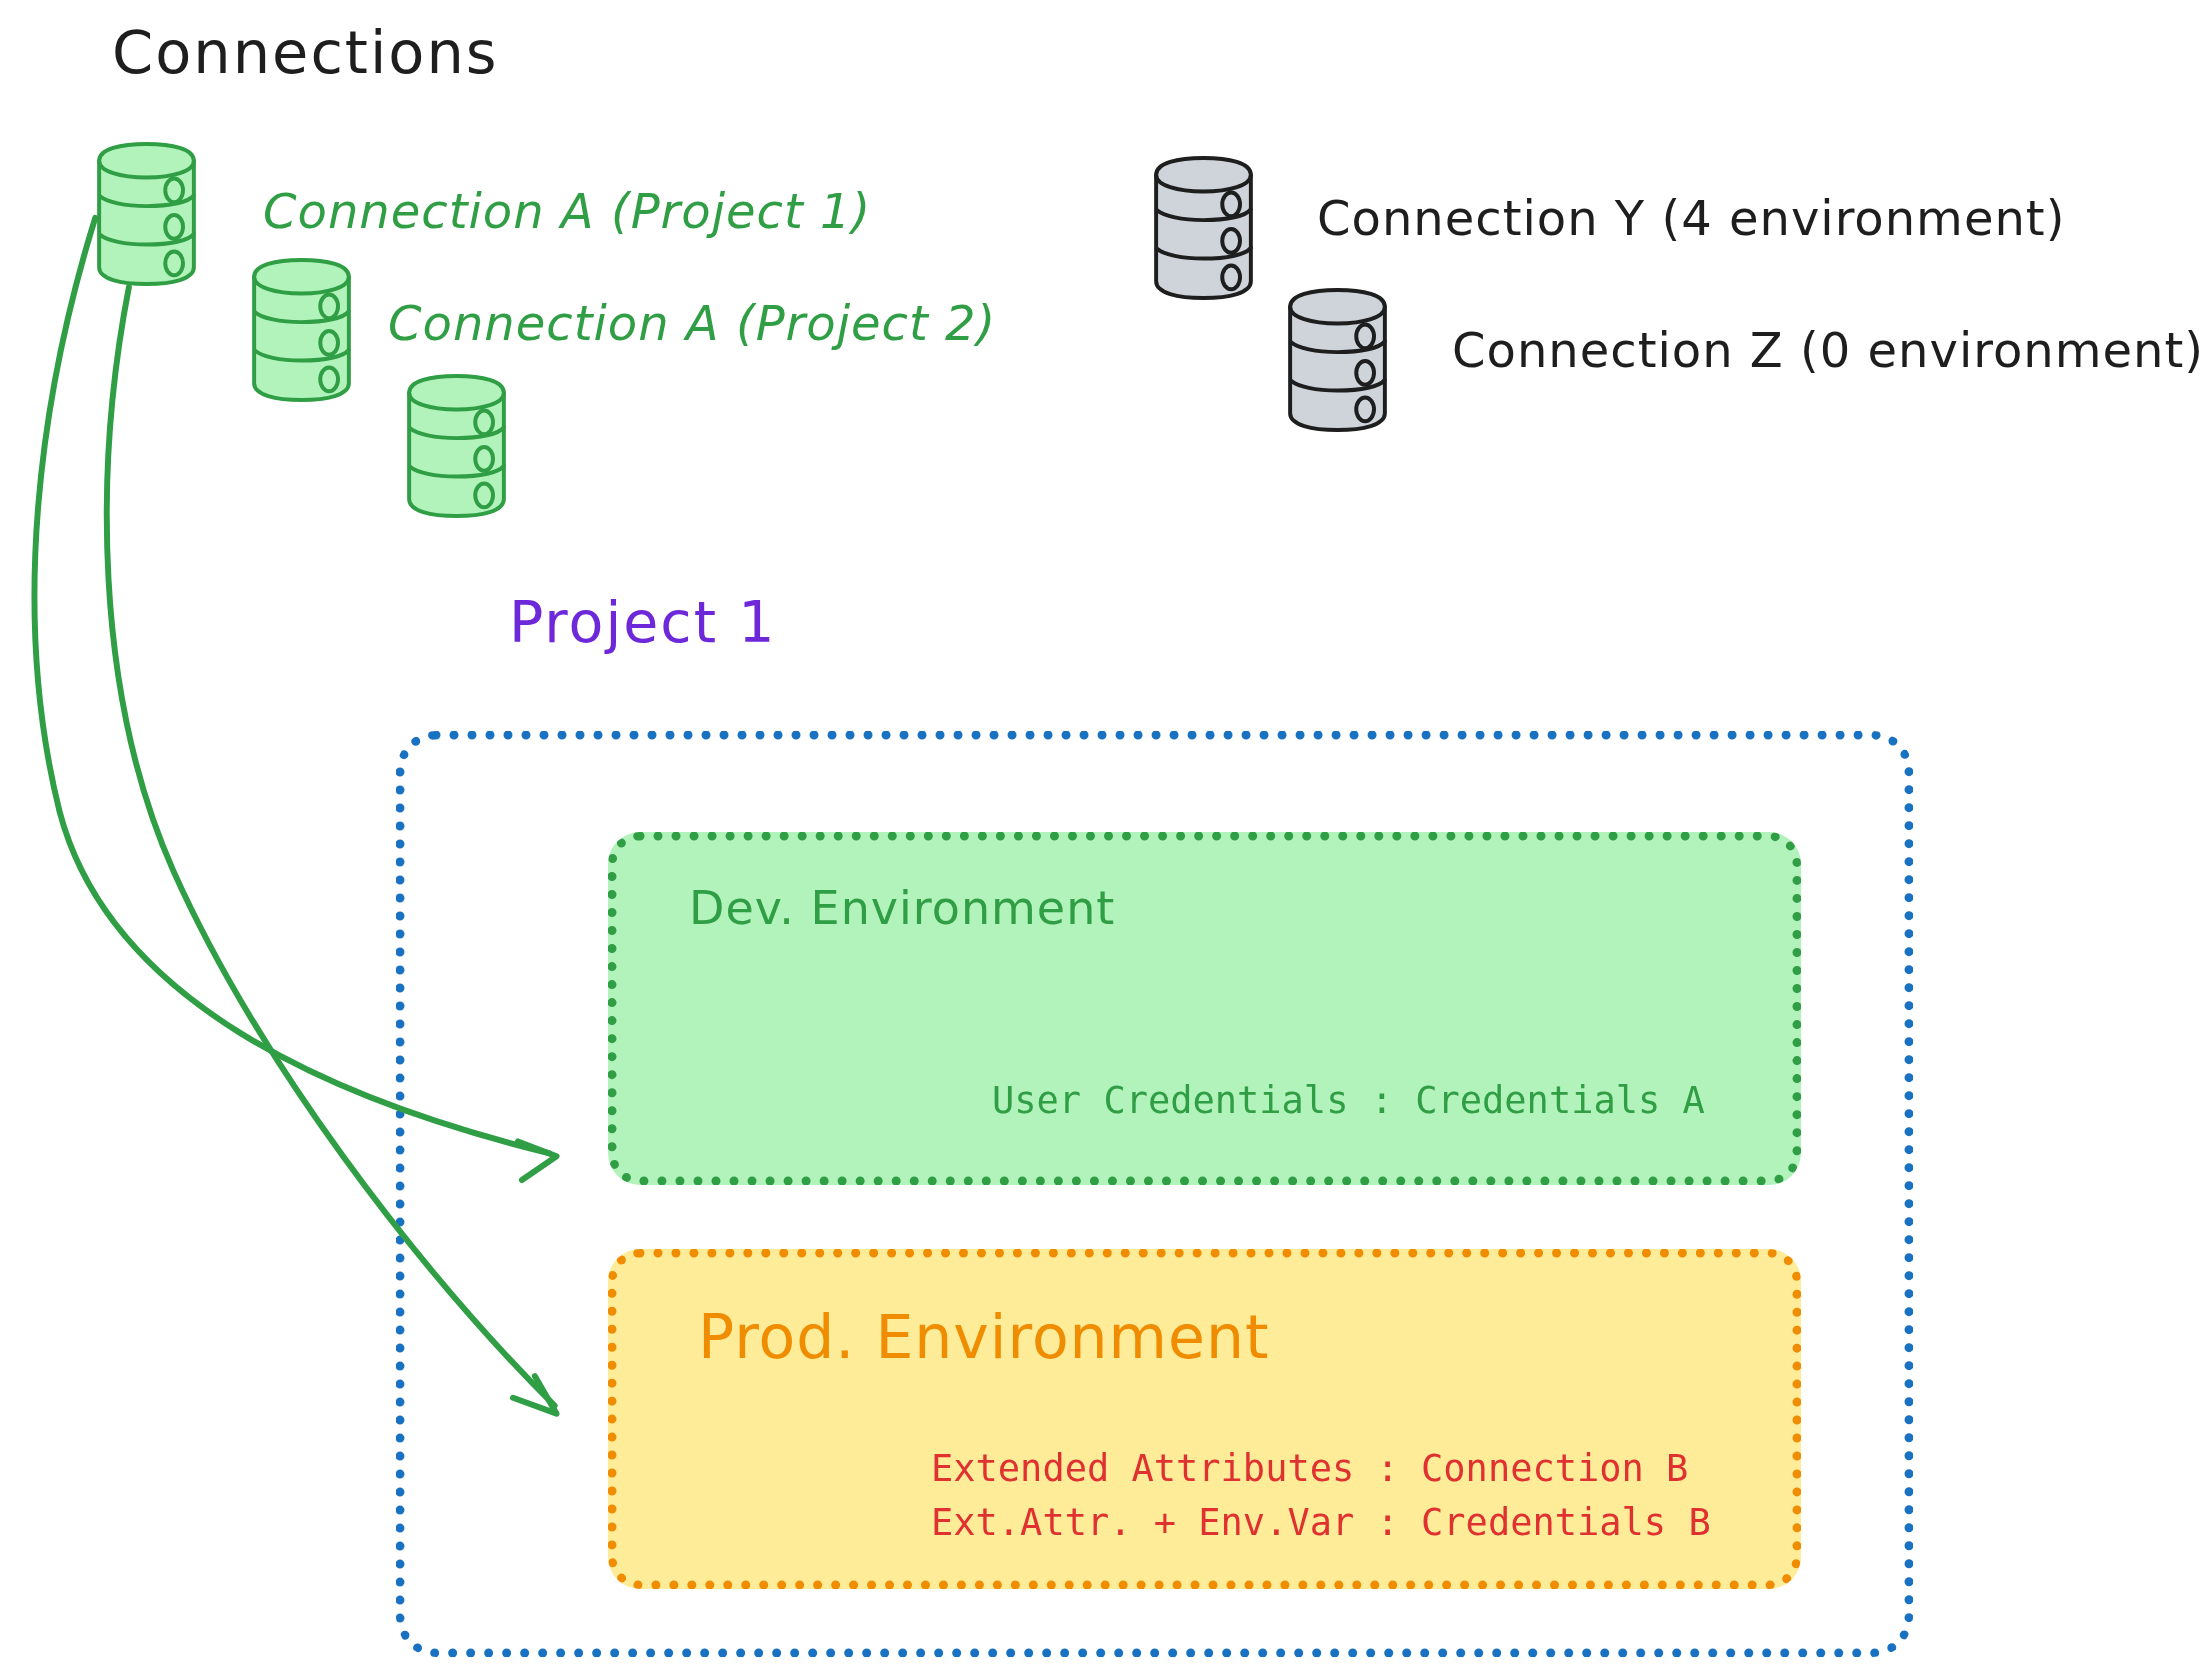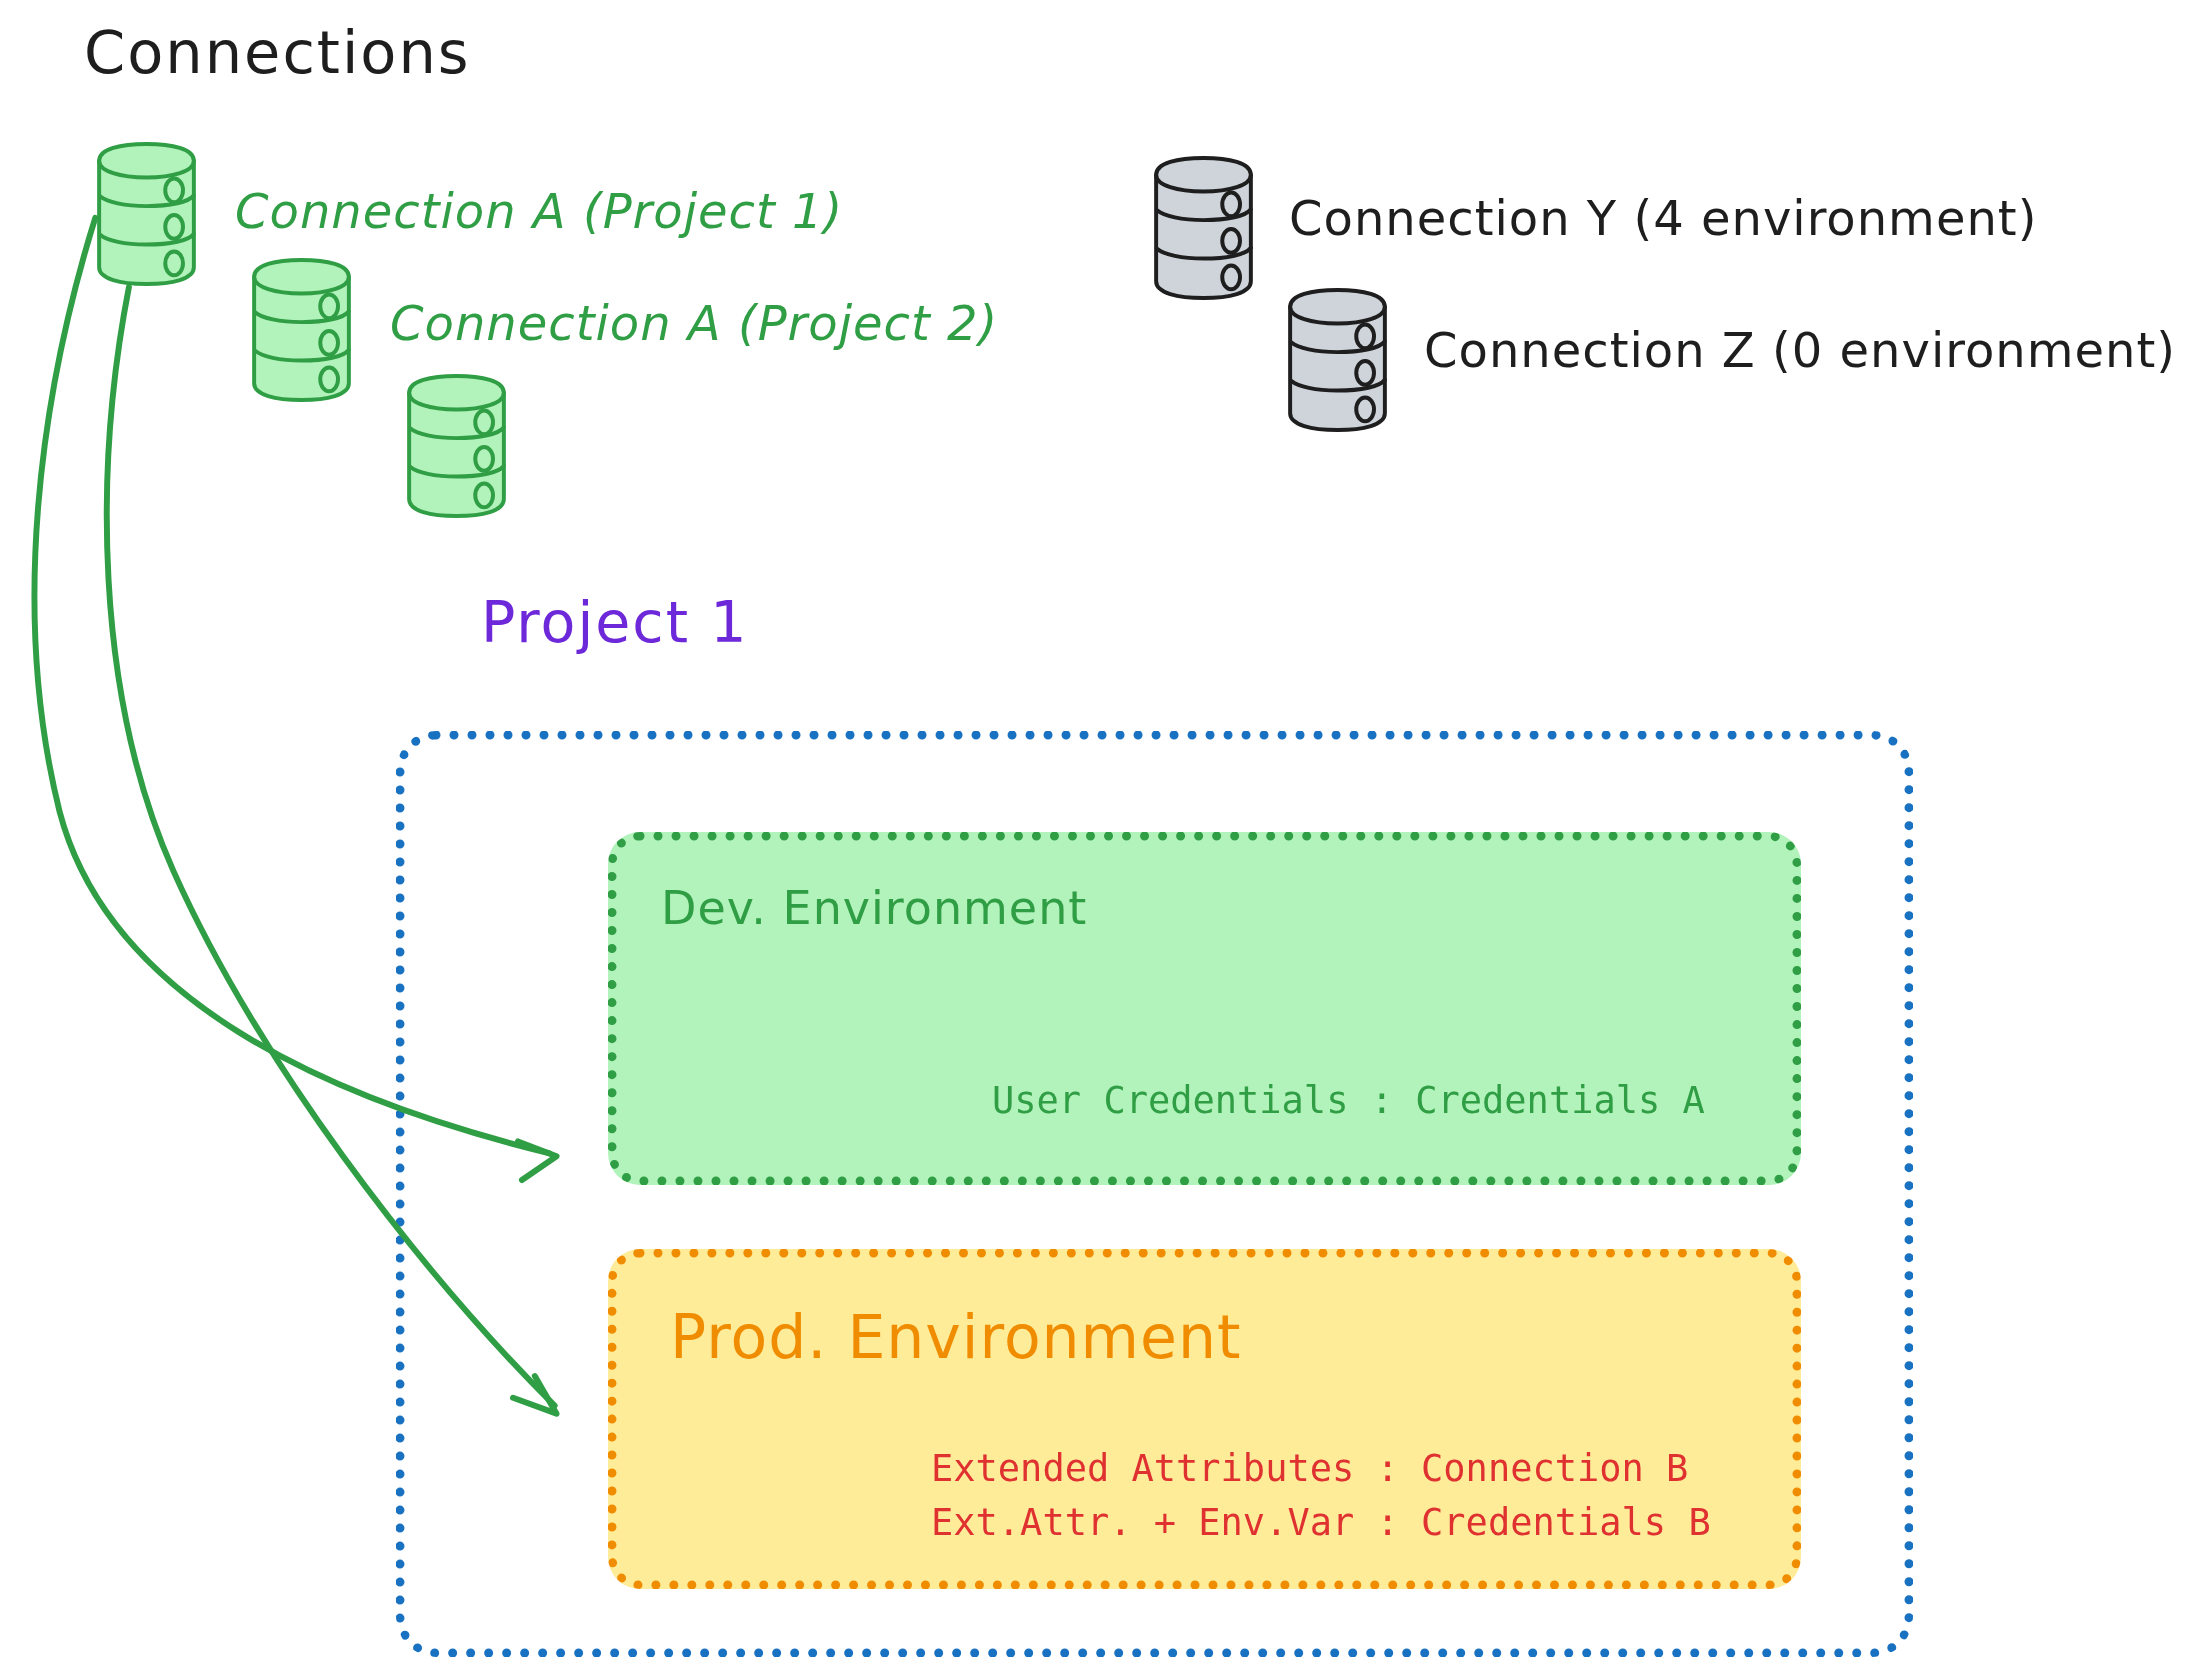--- a/index.html
+++ b/index.html
@@ -19,20 +19,21 @@
     overflow: hidden;
   }
 
   
   .hand {
     position: absolute;
     font-family: "DejaVu Sans", sans-serif;
     font-weight: 400;
     white-space: nowrap;
     letter-spacing: 0.5px;
+    margin-left: 28px;
   }
   .hand-title {
     font-size: 59px;
     color: #1e1e1e;
     font-weight: 500;
     letter-spacing: 2px;
   }
   .hand-green {
     font-size: 48px;
     color: #2f9e44;
@@ -139,21 +140,21 @@
                  L104 130 C104 142, 82 147, 56 147 C30 147, 8 142, 8 130 Z"></path>
         <path d="M8 22 C8 33, 30 39, 56 39 C82 39, 104 33, 104 22" fill="none"></path>
         <path d="M9 58 C16 64, 34 68, 56 68 C80 68, 99 64, 104 57" fill="none"></path>
         <path d="M9 97 C16 103, 34 107, 56 107 C80 107, 99 103, 104 96" fill="none"></path>
         <ellipse cx="84" cy="52" rx="9" ry="12" fill="none"></ellipse>
         <ellipse cx="84" cy="89" rx="9" ry="12" fill="none"></ellipse>
         <ellipse cx="84" cy="126" rx="9" ry="12" fill="none"></ellipse>
       </g>
     </svg>
   </div>
-  <div class="hand hand-green" style="left:390px; top:295px;text-align:right;">Connection A (Project 2)</div>
+  <div class="hand hand-green" style="left:360px; top:295px;text-align:right;">Connection A (Project 2)</div>
 
   <div class="db" style="left:401px; top:371px;">
     <svg width="111" height="150" viewBox="0 0 112 152" aria-hidden="true">
       <g fill="#b2f2bb" stroke="#2f9e44" stroke-width="4" stroke-linecap="round" stroke-linejoin="round">
         <path d="M8 22 C8 10, 30 5, 56 5 C82 5, 104 10, 104 22
                  L104 130 C104 142, 82 147, 56 147 C30 147, 8 142, 8 130 Z"></path>
         <path d="M8 22 C8 33, 30 39, 56 39 C82 39, 104 33, 104 22" fill="none"></path>
         <path d="M9 58 C16 64, 34 68, 56 68 C80 68, 99 64, 104 57" fill="none"></path>
         <path d="M9 97 C16 103, 34 107, 56 107 C80 107, 99 103, 104 96" fill="none"></path>
         <ellipse cx="84" cy="52" rx="9" ry="12" fill="none"></ellipse>

